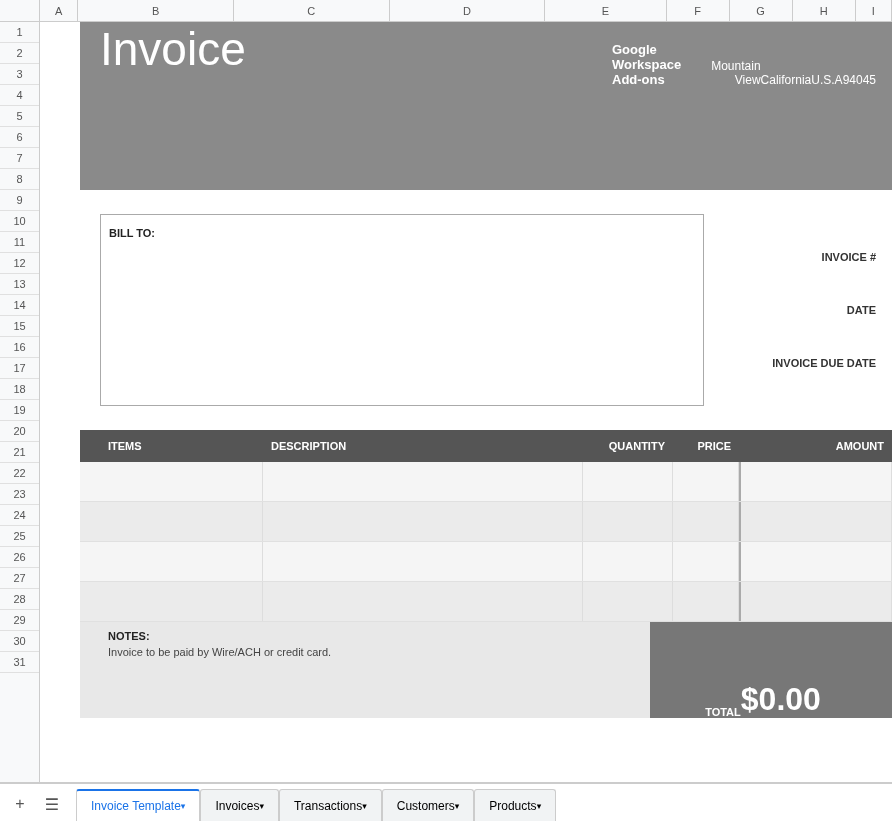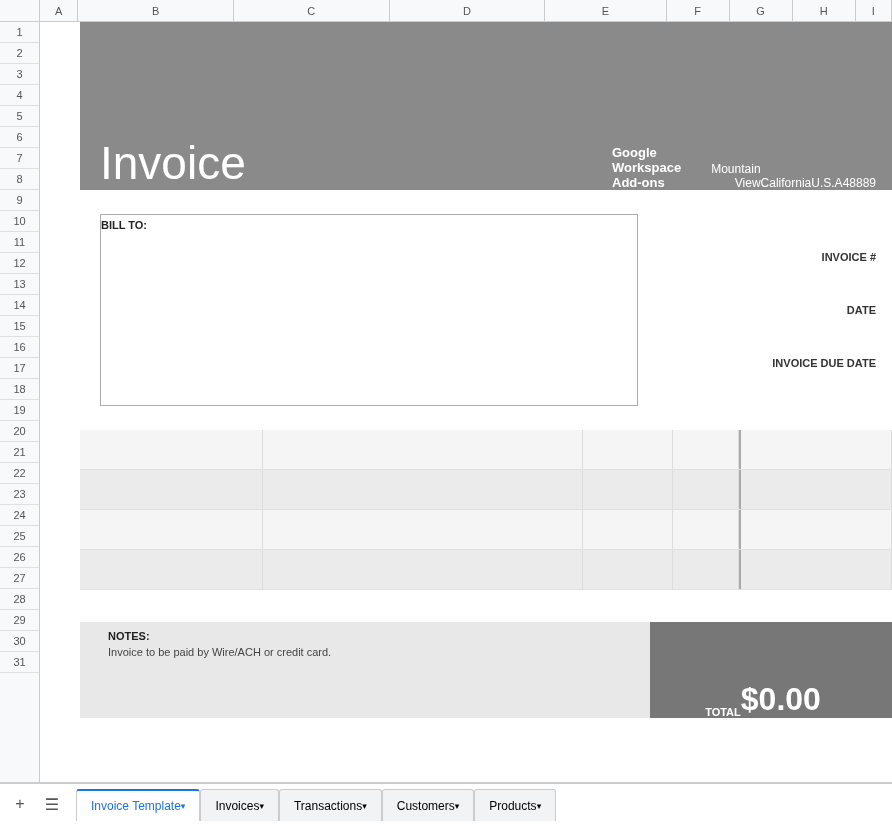--- a/index.html
+++ b/index.html
@@ -99,21 +99,21 @@
 
     
     .invoice-header {
       position: absolute;
       top: 0;
       left: 0;
       right: 0;
       height: 168px; 
       background: #8a8a8a;
       display: flex;
-      align-items: flex-end;
+      align-items: flex-start;
     }
 
     .invoice-title-section {
       flex: 1;
       display: flex;
       align-items: center;
       padding-left: 20px;
     }
 
     .invoice-title {
@@ -157,23 +157,24 @@
     .invoice-billing {
       position: absolute;
       top: 192px; 
       left: 0;
       right: 0;
       height: 192px; 
       display: flex;
     }
 
     .bill-to-box {
-      width: 538px;
+      width: 604px;
       border: 1px solid #aaa;
       margin-left: 20px;
+      padding: 8px;
       background: #fff;
     }
 
     .bill-to-label {
       font-size: 11px;
       font-weight: bold;
       color: #222;
     }
 
     .invoice-info-section {
@@ -437,21 +438,21 @@
 
         <div class="invoice-header">
           <div class="invoice-title-section">
             <span class="invoice-title">Invoice</span>
           </div>
           <div class="invoice-company-section">
             <span class="company-name">Google Workspace Add-ons</span>
             <span class="company-detail">Mountain View</span>
             <span class="company-detail">California</span>
             <span class="company-detail">U.S.A</span>
-            <span class="company-detail">48889</span>
+            <span class="company-detail">94045</span>
           </div>
         </div>
 
         <div class="invoice-gap-top"></div>
 
         <div class="invoice-billing">
           <div class="bill-to-box">
             <span class="bill-to-label">BILL TO:</span>
           </div>
           <div class="invoice-info-section">
@@ -463,20 +464,27 @@
             </div>
             <div class="invoice-info-row">
               <span class="invoice-info-label">INVOICE DUE DATE</span>
             </div>
           </div>
         </div>
 
         <div class="invoice-gap-mid"></div>
 
         <div class="invoice-table">
+          <div class="table-header-row">
+            <span class="th th-items">ITEMS</span>
+            <span class="th th-desc">DESCRIPTION</span>
+            <span class="th th-qty">QUANTITY</span>
+            <span class="th th-price">PRICE</span>
+            <span class="th th-amount">AMOUNT</span>
+          </div>
           <div class="table-data-rows">
             <div class="table-row">
               <div class="td td-items"></div>
               <div class="td td-desc"></div>
               <div class="td td-qty"></div>
               <div class="td td-price"></div>
               <div class="td td-amount"></div>
             </div>
             <div class="table-row">
               <div class="td td-items"></div>

